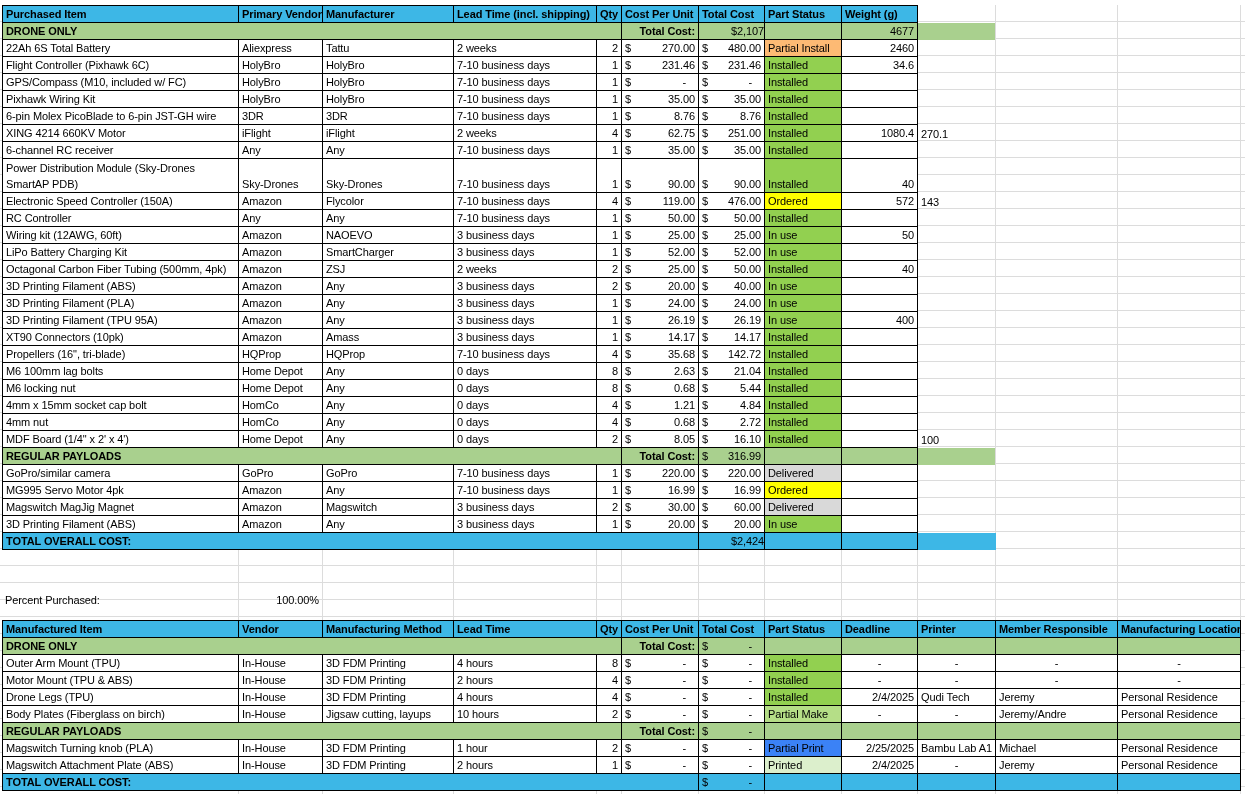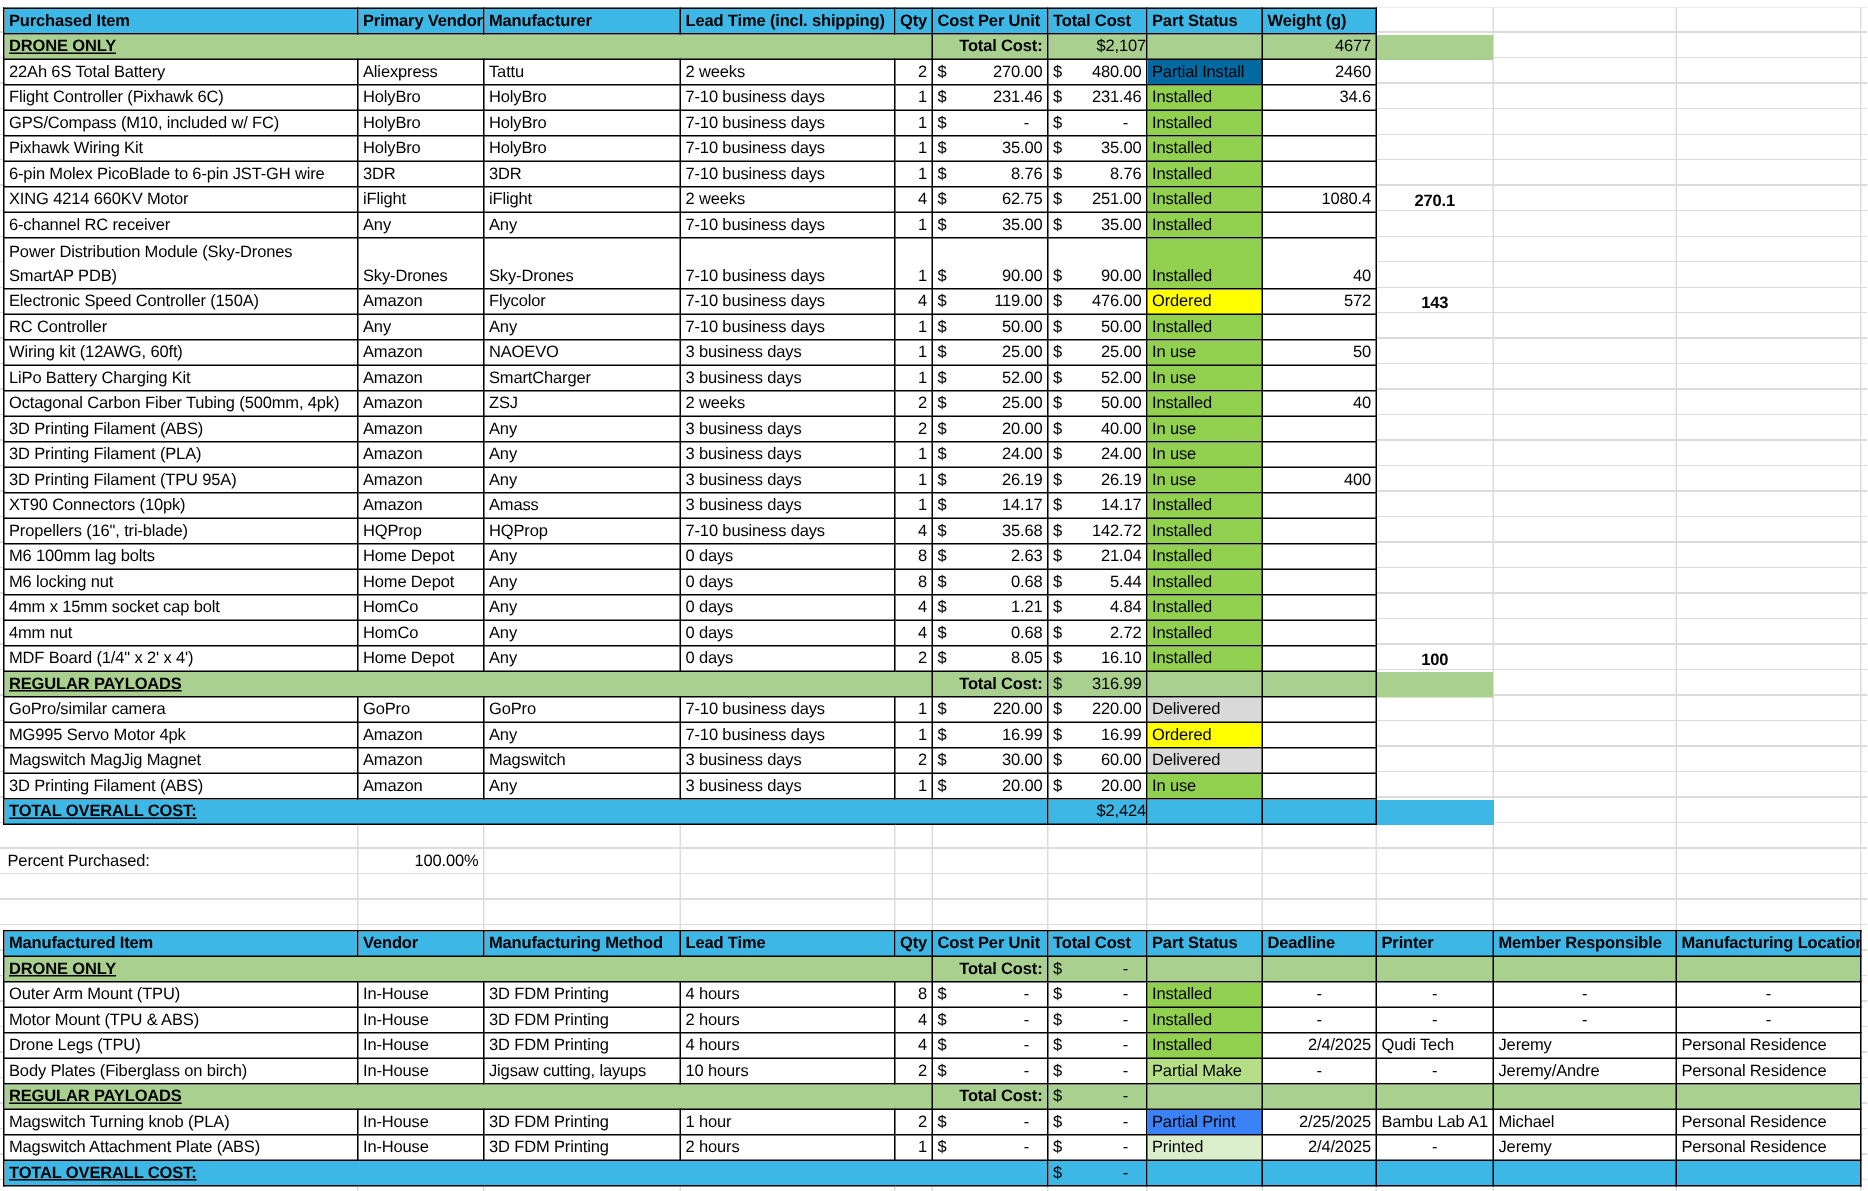--- a/index.html
+++ b/index.html
@@ -25,27 +25,27 @@
   tr.section td{background:var(--green);}
   tr.grand td{background:var(--blue);}
   td.num{text-align:right;}
   td.ctr{text-align:center;}
   .b{font-weight:bold;}
   td.money .cur{float:left;}
   td.money .val{float:right;}
   td.money .val.dash{margin-right:9px;}
   td.money.single{text-align:right;padding-left:32px;}
   td.ghost,th.ghost{border:none;background:transparent;}
-  td.ghost{text-align:center;font-weight:bold;}
+  td.ghost{text-align:left;}
   tr.wrap td{height:33px;}
   tr.wrap td.wrapcell{white-space:normal;}
-  td.lbl{font-weight:bold;text-decoration:underline;}
+  td.lbl{font-weight:bold;}
   td.tlabel{font-weight:bold;text-align:right;}
 
-  .percent{position:absolute;left:2px;top:566px;width:320px;height:15px;display:flex;}
+  .percent{position:absolute;left:2px;top:592px;width:320px;height:15px;display:flex;}
   .percent .plabel{width:236px;padding:0 3px;line-height:17px;}
   .percent .pval{width:84px;text-align:right;padding:0 3px;line-height:17px;}
 </style>
 </head>
 <body>
 
 <div class="gridbg"></div>
 <div class="vl" style="left:238px"></div>
 <div class="vl" style="left:322px"></div>
 <div class="vl" style="left:453px"></div>
@@ -100,21 +100,21 @@
         <td>2 weeks</td>
         <td class="num">2</td>
         <td class="money">
           <span class="cur">$</span>
           <span class="val">270.00</span>
         </td>
         <td class="money">
           <span class="cur">$</span>
           <span class="val">480.00</span>
         </td>
-        <td class="status" style="background: #0369a1;">Partial Install</td>
+        <td class="status" style="background: #fdba74;">Partial Install</td>
         <td class="num">2460</td>
         <td class="ghost num"></td>
       </tr>
       <tr>
         <td>Flight Controller (Pixhawk 6C)</td>
         <td>HolyBro</td>
         <td>HolyBro</td>
         <td>7-10 business days</td>
         <td class="num">1</td>
         <td class="money">

